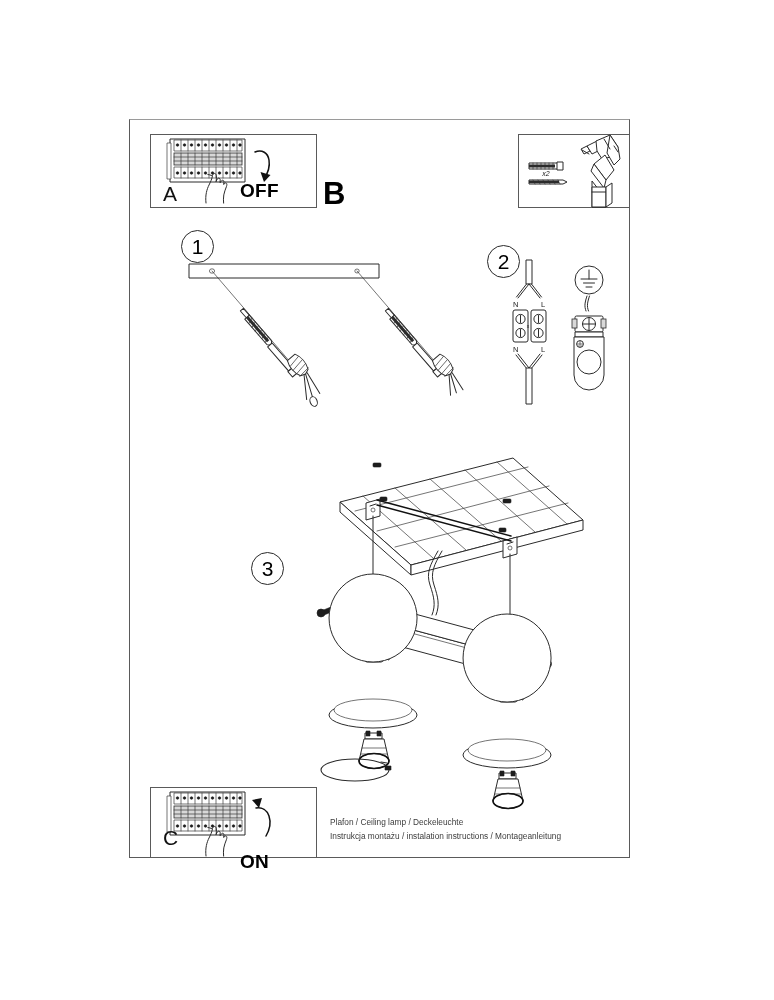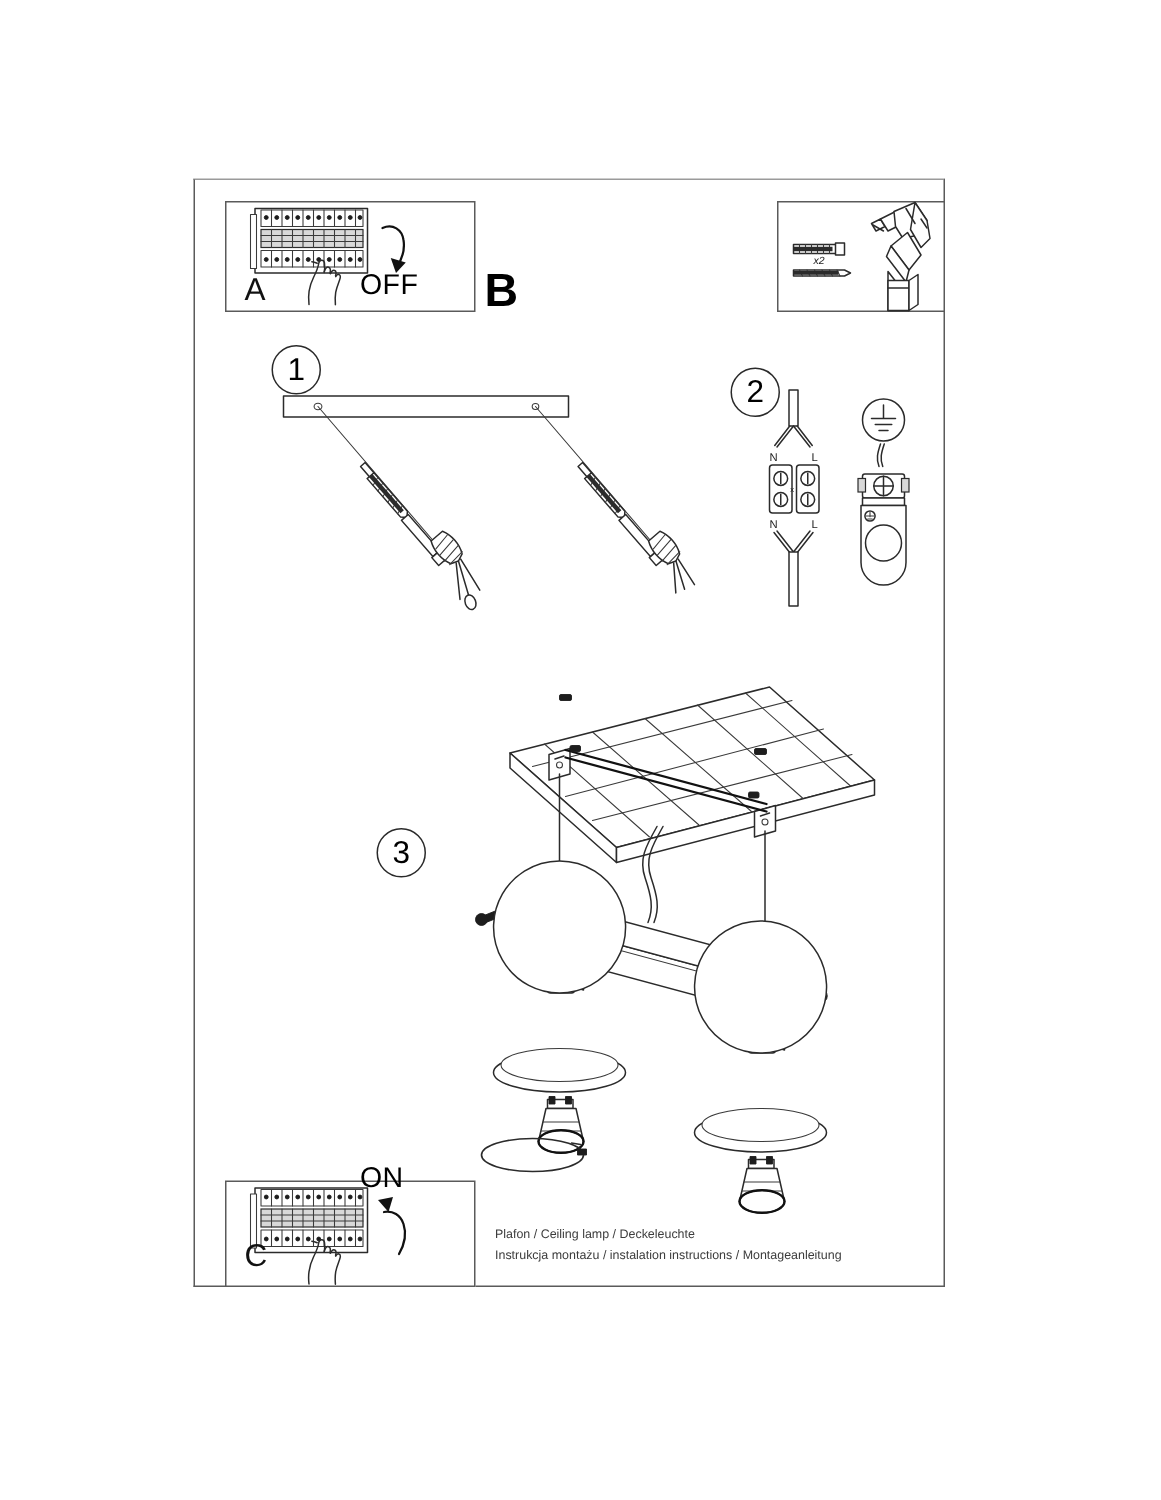--- a/index.html
+++ b/index.html
@@ -42,24 +42,24 @@
     font-size:21px;font-weight:400;color:#111;
     font-family:"Liberation Sans", sans-serif;
   }
   #letter-a{left:163px;top:182px;}
   #letter-c{left:163px;top:826px;}
   #letter-b{
     left:323px;top:176px;
     font-size:31px;font-weight:700;color:#000;
   }
   .state-label{
-    font-size:19px;font-weight:400;color:#000;letter-spacing:.3px;
+    font-size:19px;font-weight:700;color:#000;letter-spacing:.3px;
   }
   #label-off{left:240px;top:180px;}
-  #label-on{left:240px;top:775px;}
+  #label-on{left:240px;top:851px;}
 
   
   .step-circle{
     width:33px;height:33px;border-radius:50%;
     border:1.5px solid #2a2a2a;
     display:flex;align-items:center;justify-content:center;
     font-size:21px;color:#000;background:#fff;
     box-sizing:border-box;
   }
   #step-1{left:181px;top:230px;}

